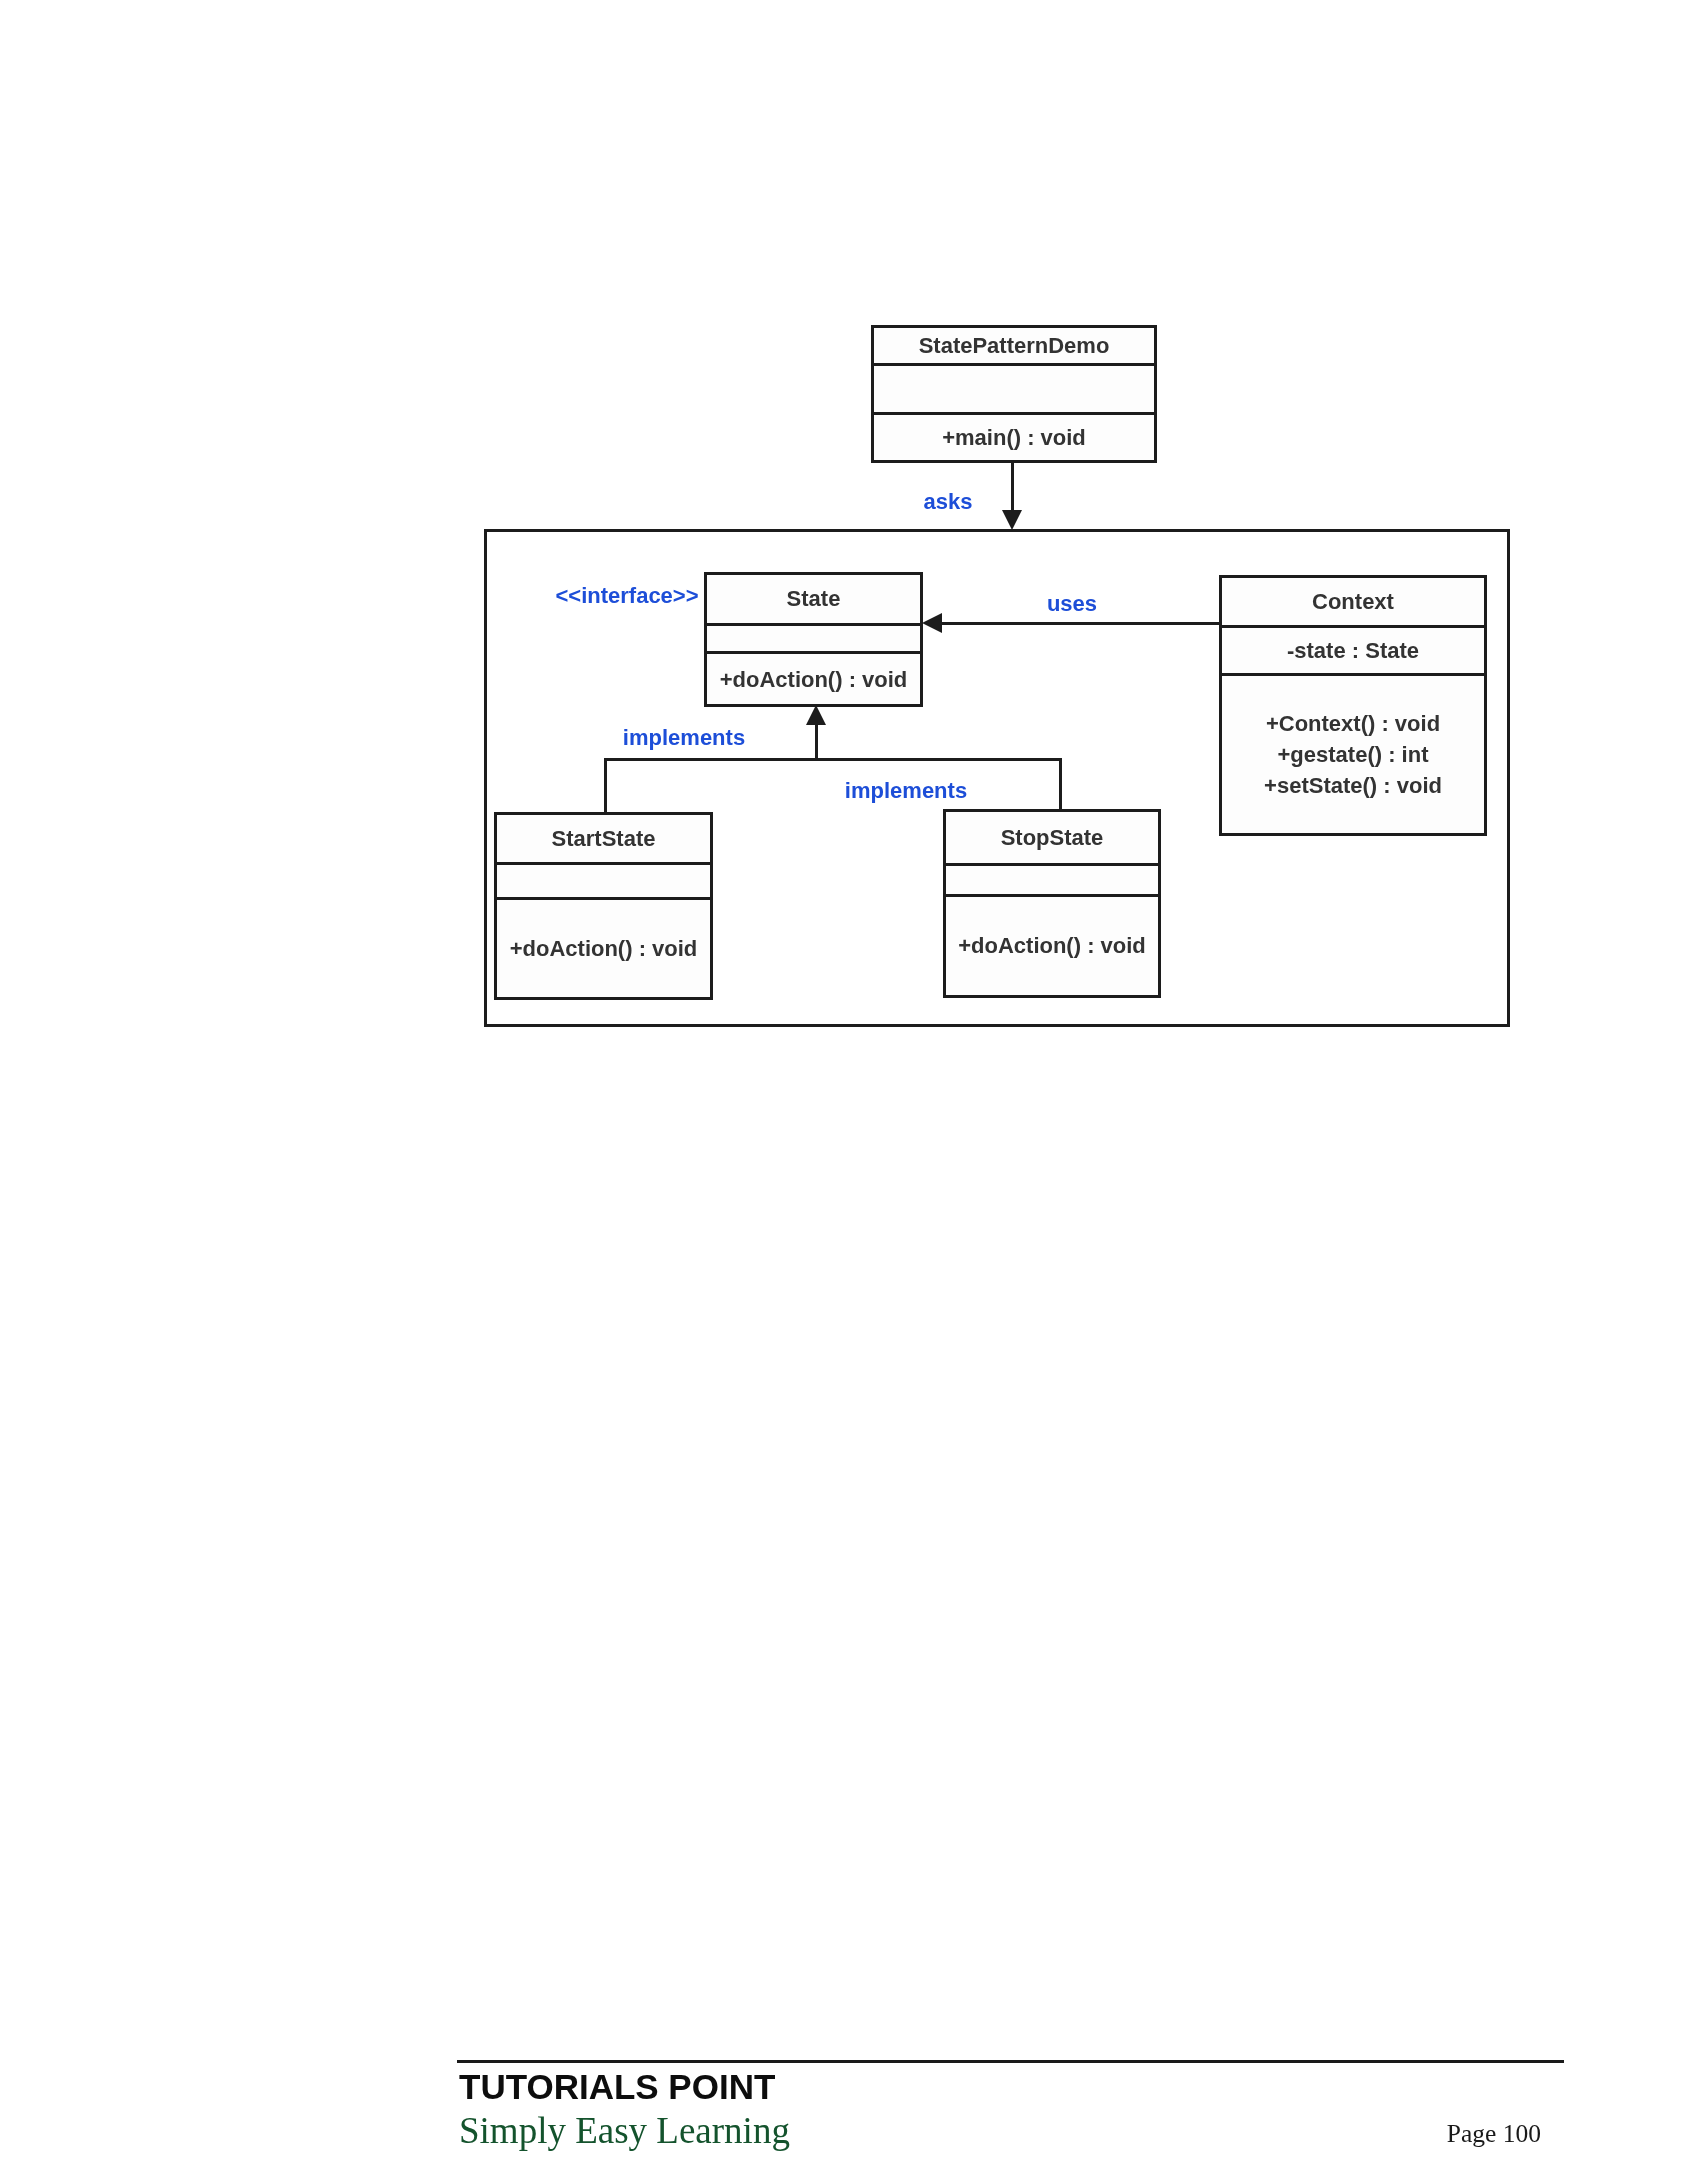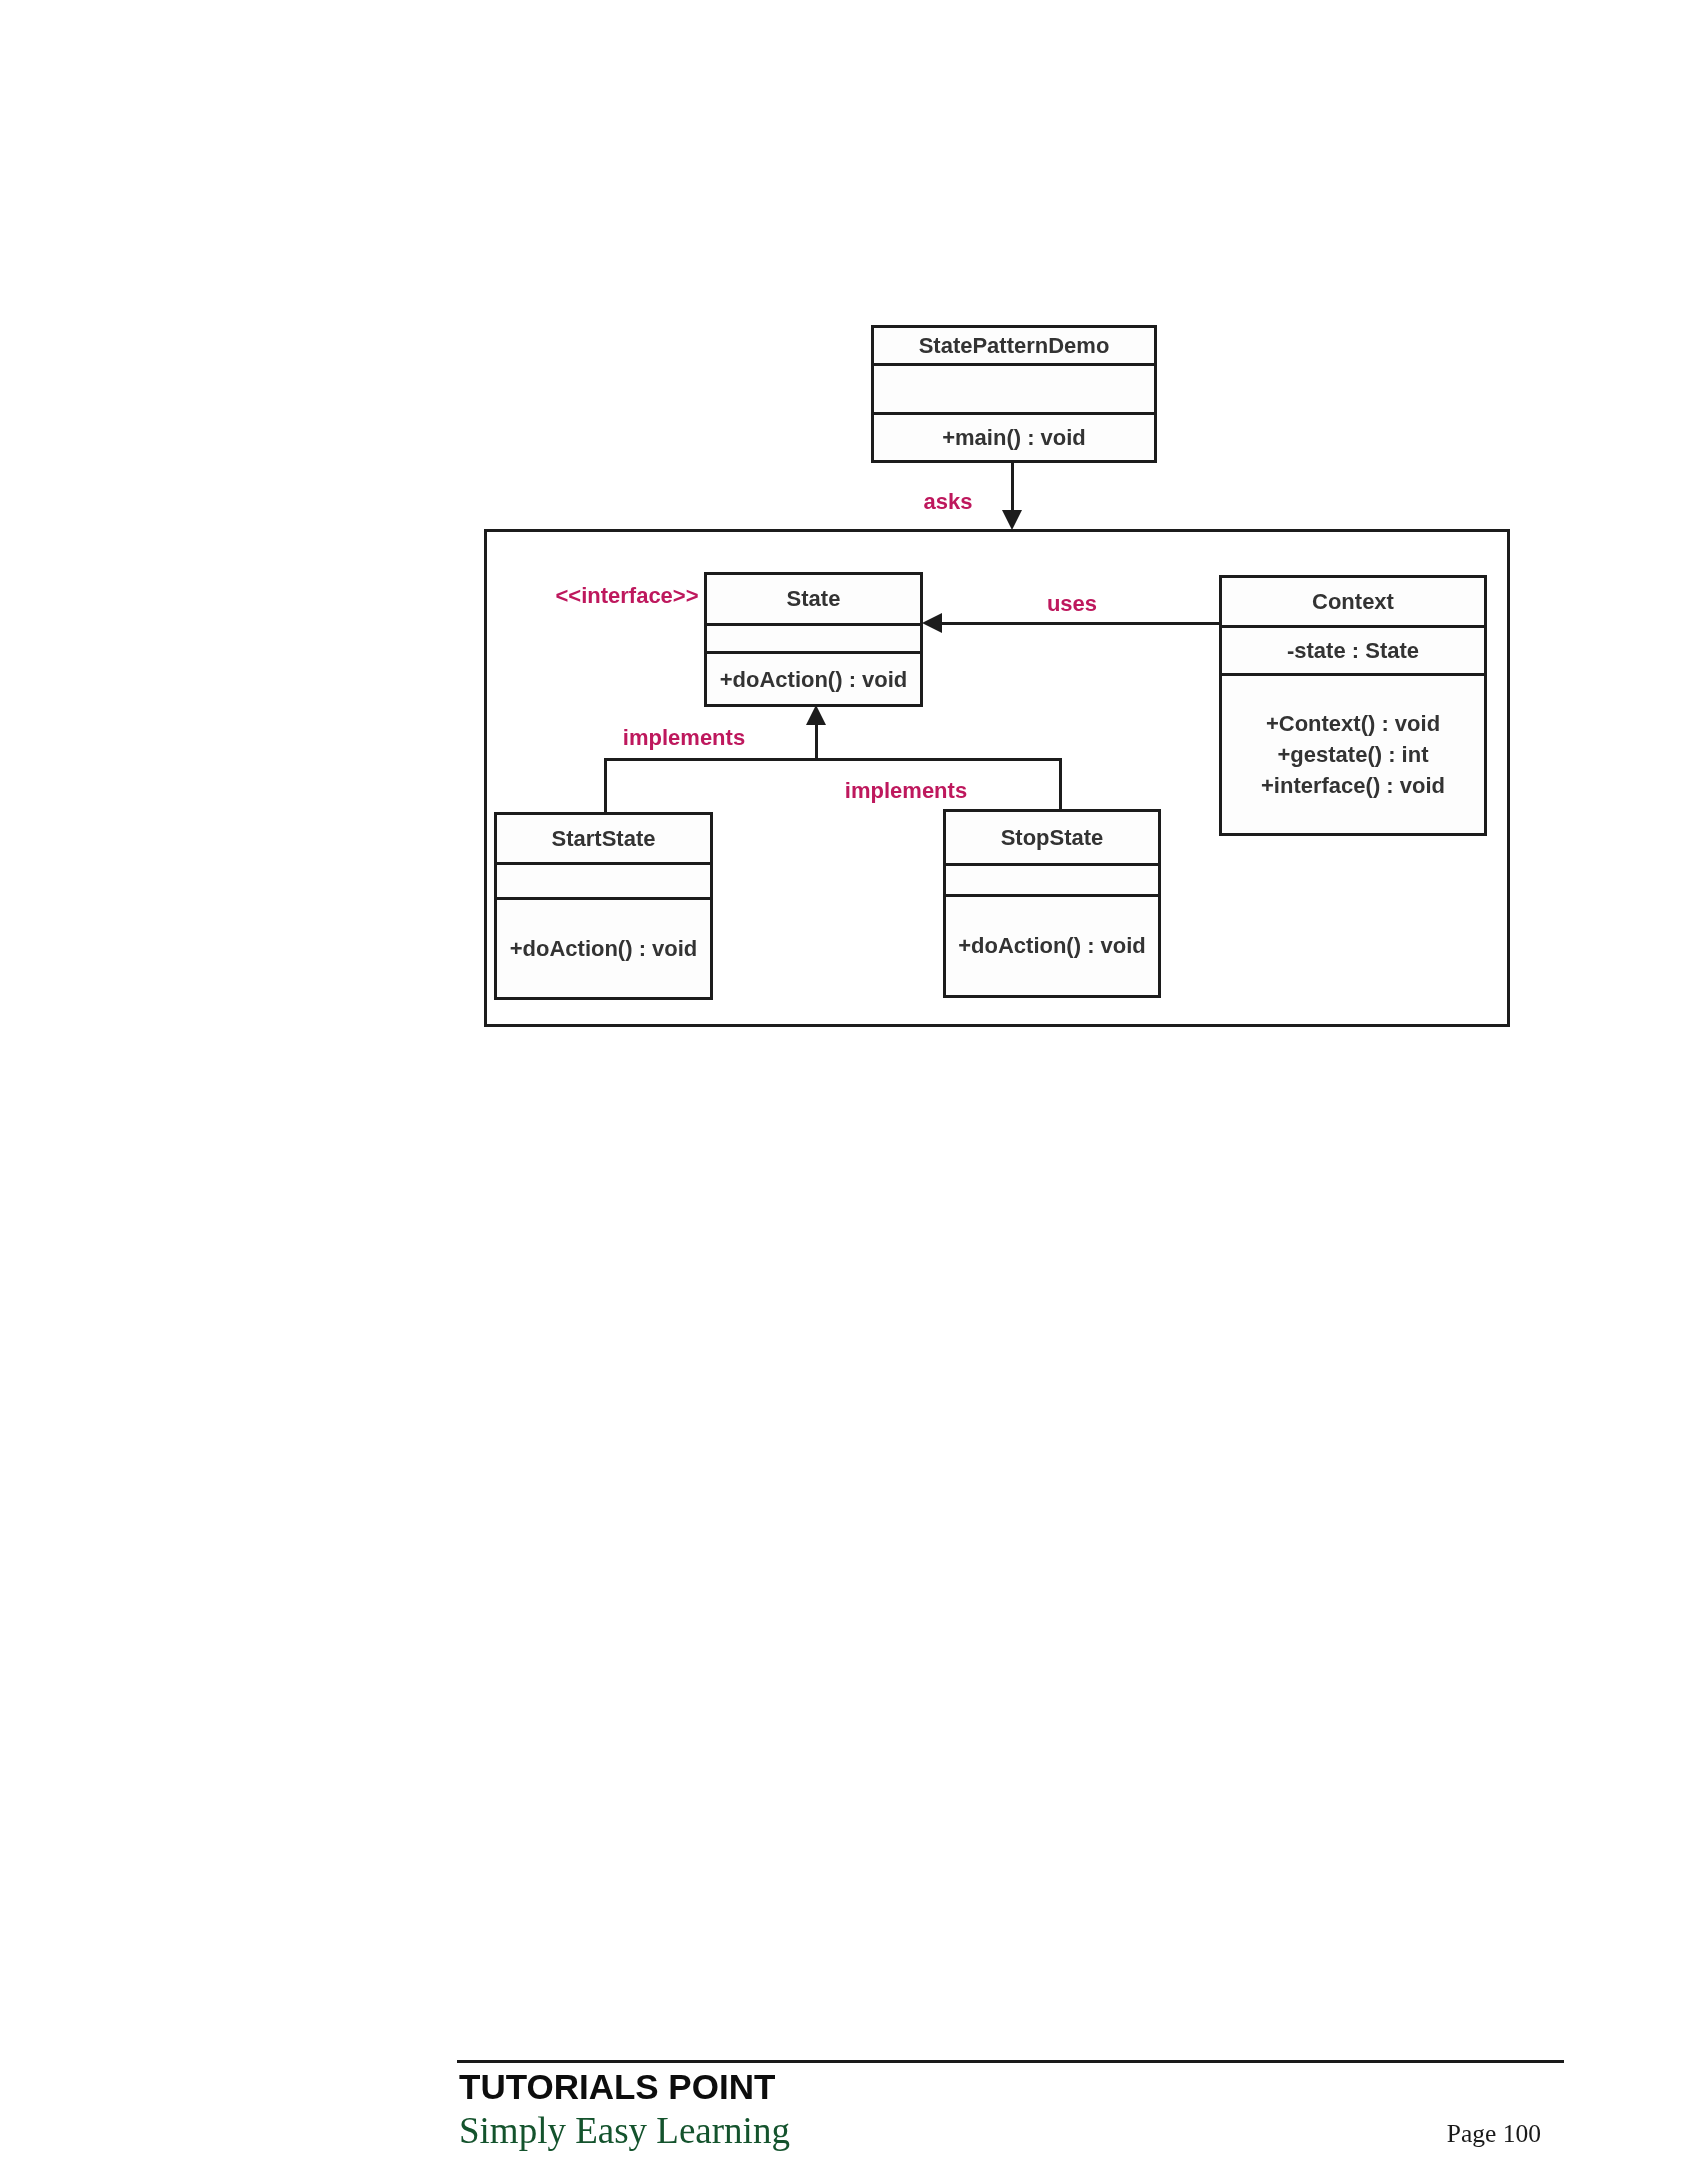--- a/index.html
+++ b/index.html
@@ -69,21 +69,21 @@
   .arrowhead { position: absolute; width: 0; height: 0; }
   .ah-down  { border-left: 10.7px solid transparent; border-right: 10.7px solid transparent; border-top: 20px solid #1c1c1c; }
   .ah-up    { border-left: 10.7px solid transparent; border-right: 10.7px solid transparent; border-bottom: 20px solid #1c1c1c; }
   .ah-left  { border-top: 10.7px solid transparent; border-bottom: 10.7px solid transparent; border-right: 20px solid #1c1c1c; }
 
   .edge-label {
     position: absolute;
     transform: translate(-50%, -50%);
     font-weight: 700;
     font-size: 22px;
-    color: #be185d;
+    color: #1d4ed8;
     white-space: nowrap;
   }
 
   
   .footer-rule {
     position: absolute;
     left: 457px; top: 2060px;
     width: 1107px; height: 3.3px;
     background: #1a1a1a;
   }
@@ -159,21 +159,21 @@
     <div class="uml-box" style="left:1219px; top:575px; width:268px; height:261px;">
       <div class="comp" style="height:47px;">
         <span>Context</span>
       </div>
       <div class="comp" style="height:48px;">
         <span>-state : State</span>
       </div>
       <div class="comp methods">
         <span class="m-line">+Context() : void</span>
         <span class="m-line">+gestate() : int</span>
-        <span class="m-line">+interface() : void</span>
+        <span class="m-line">+setState() : void</span>
       </div>
     </div>
 
     <div class="edge" style="left:815px; top:723px; width:3.3px; height:38px;"></div>
     <div class="arrowhead ah-up" style="left:806px; top:705px;"></div>
     <div class="edge" style="left:604px; top:758px; width:458px; height:3.3px;"></div>
     <div class="edge" style="left:604px; top:758px; width:3.3px; height:55px;"></div>
     <div class="edge" style="left:1059px; top:758px; width:3.3px; height:53px;"></div>
     <div class="edge-label" style="left:684px; top:738px;">implements</div>
     <div class="edge-label" style="left:906px; top:791px;">implements</div>

